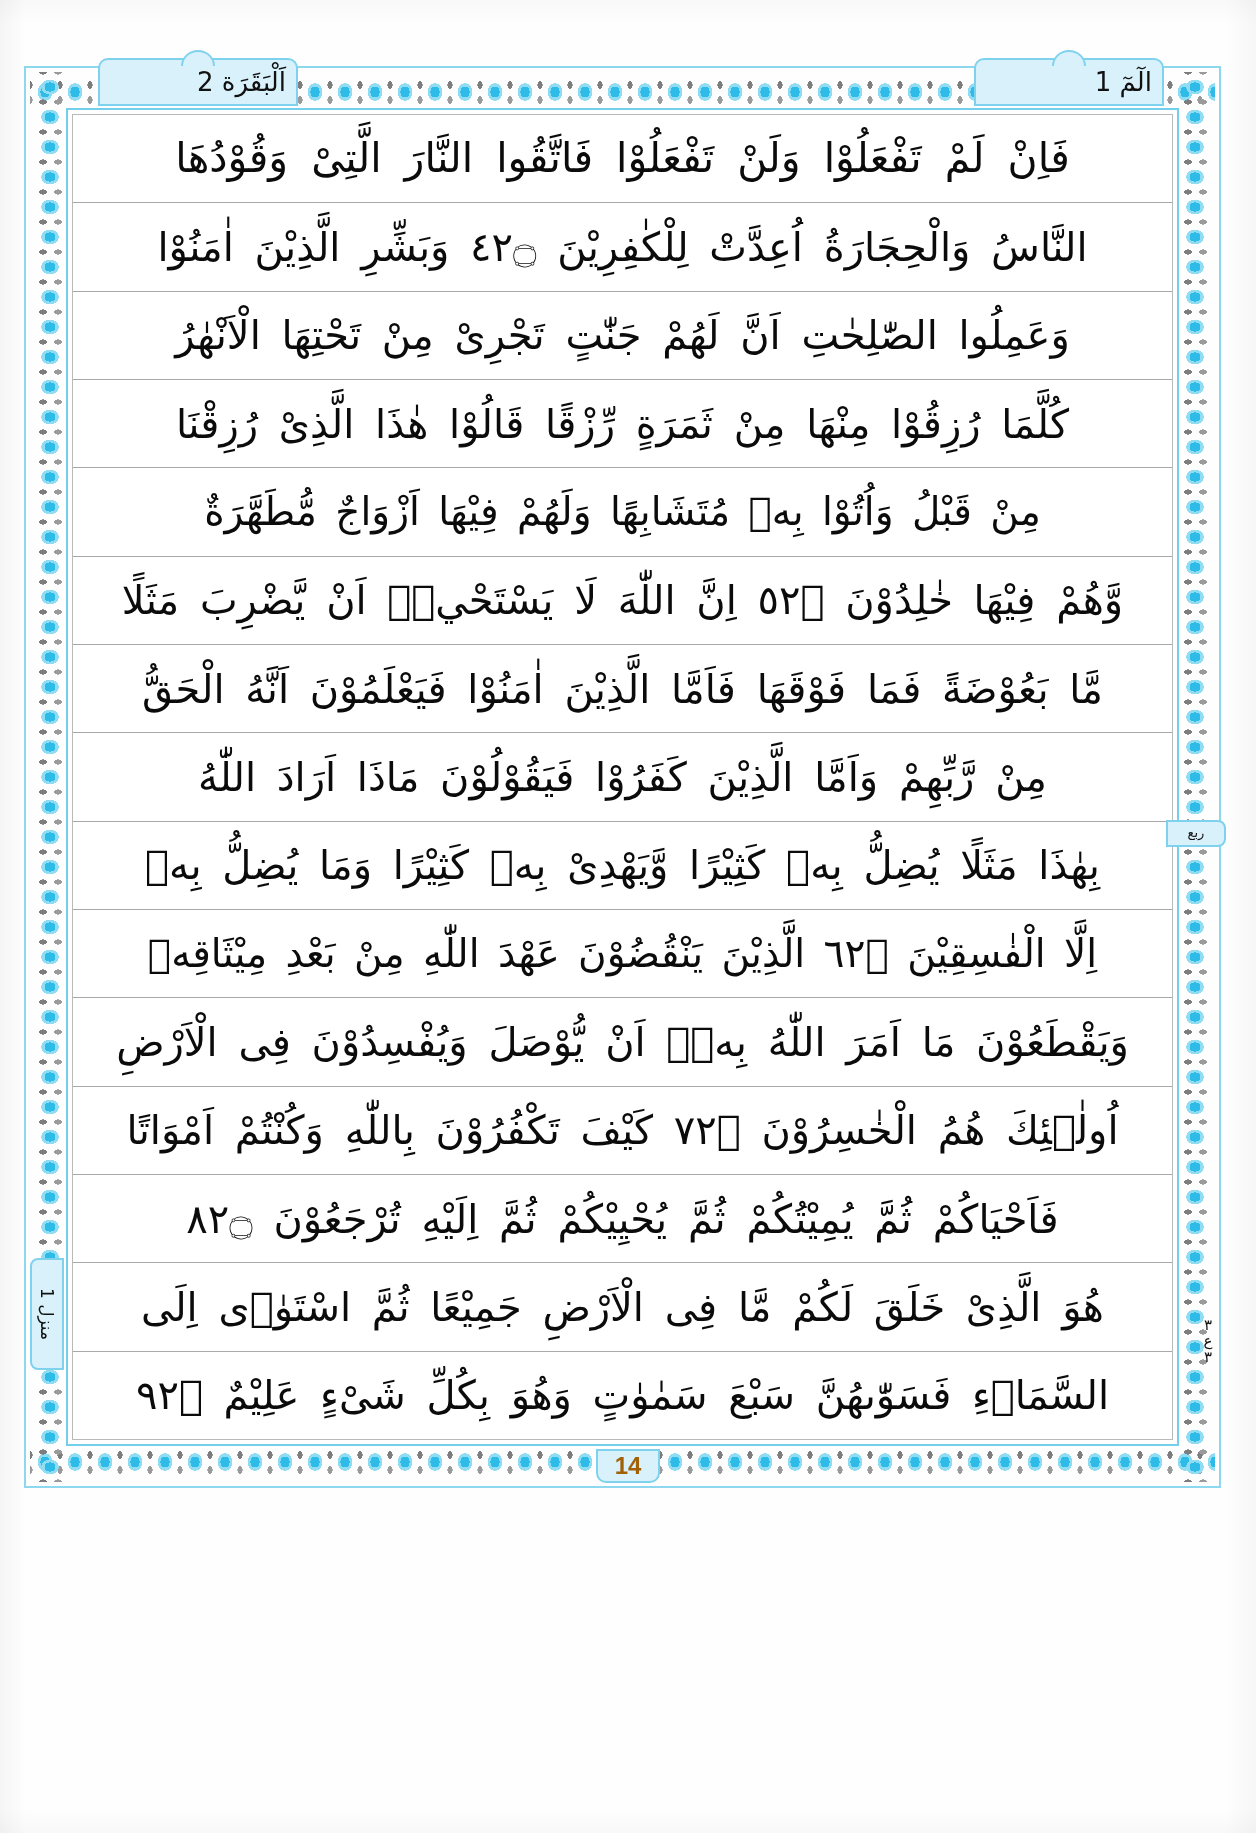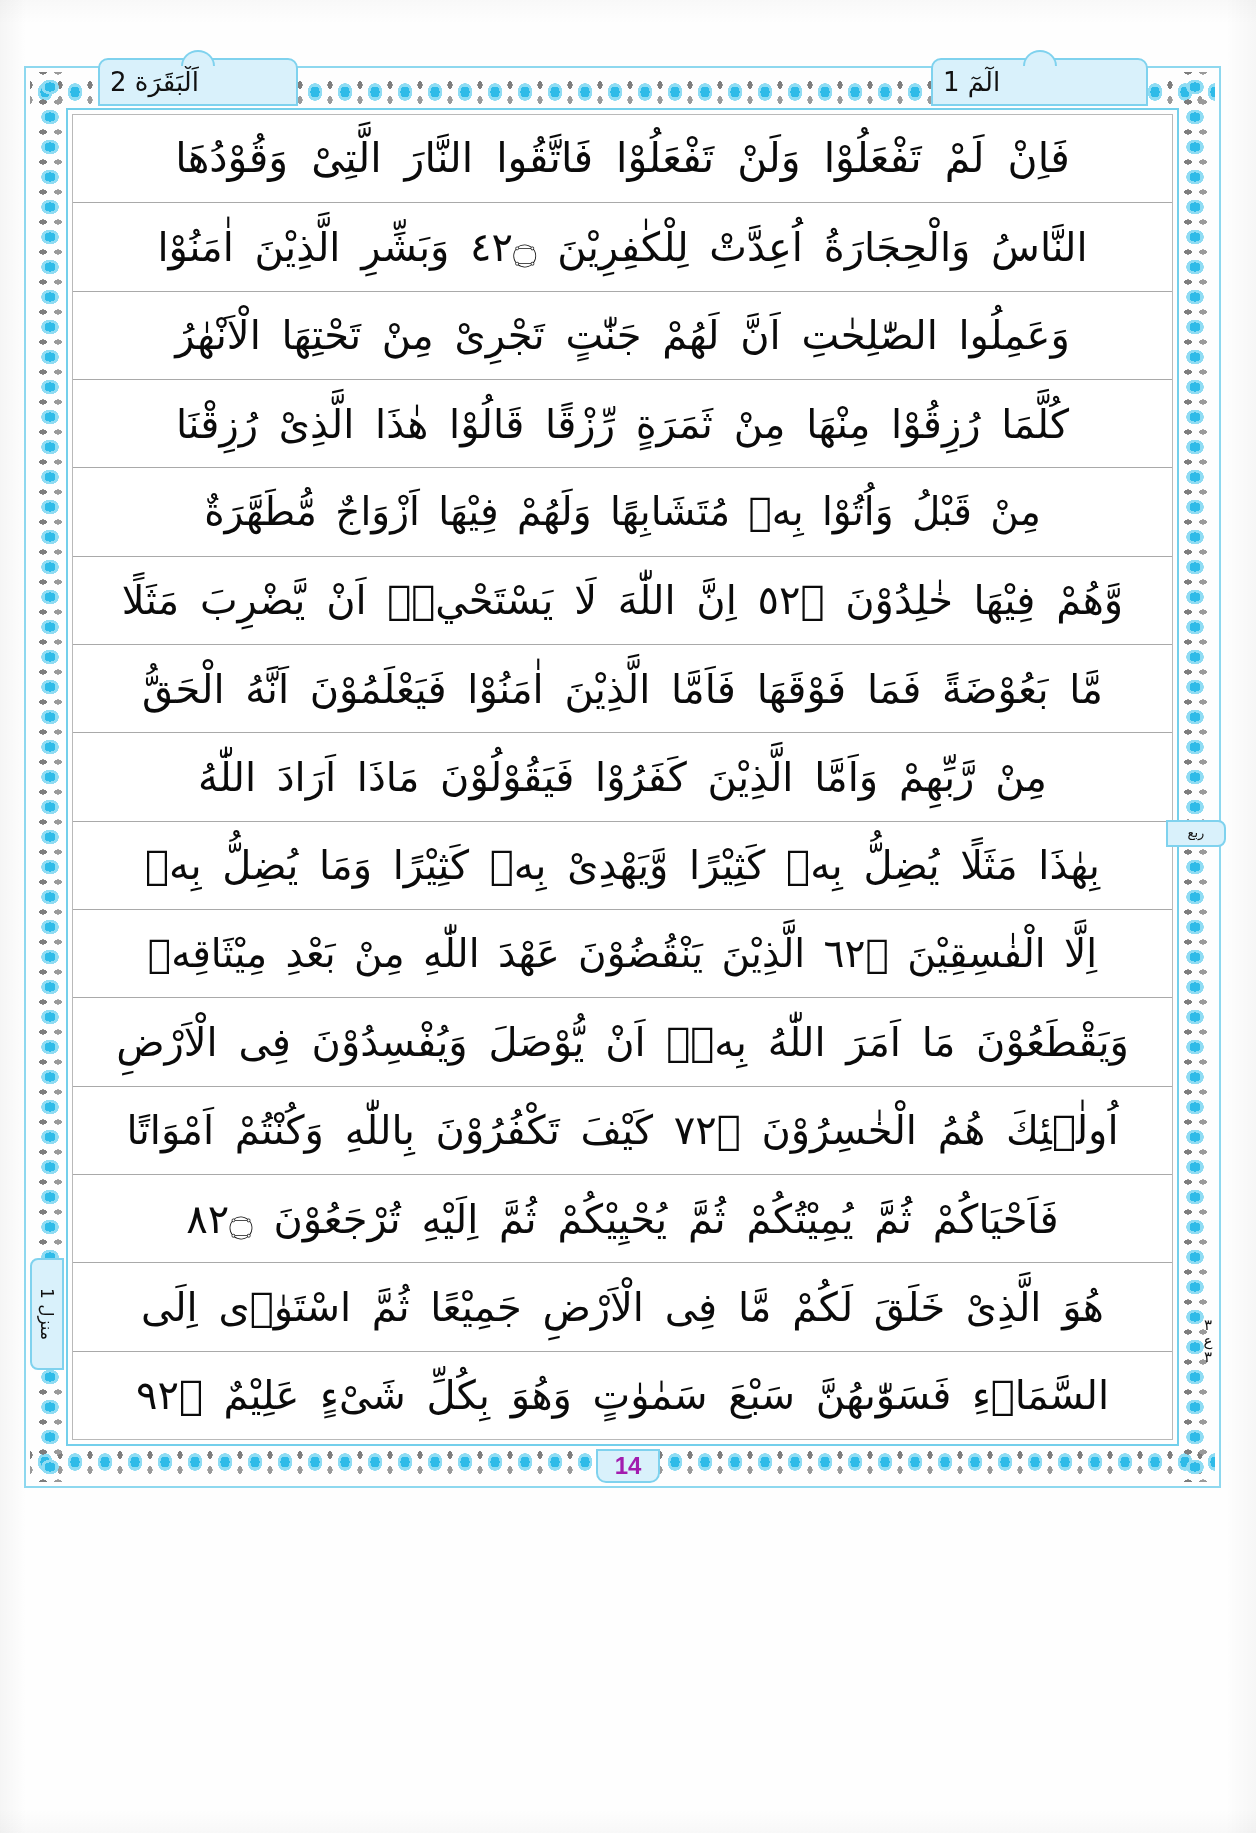--- a/index.html
+++ b/index.html
@@ -139,21 +139,21 @@
 
   
   .cartouche {
     position: absolute;
     top: 58px;
     height: 48px;
     background: #d9f1fb;
     border: 2px solid #7fd2ee;
     display: flex;
     align-items: center;
-    justify-content: flex-end;
+    justify-content: flex-start;
     direction: rtl;
     z-index: 5;
   }
   .cartouche::before {
     
     content: "";
     position: absolute;
     top: -10px; left: 50%;
     transform: translateX(-50%);
     width: 30px; height: 14px;
@@ -168,21 +168,21 @@
     color: #111;
     direction: rtl;
     white-space: nowrap;
     padding: 0 10px;
   }
   #cartouche-surah {
     left: 98px; width: 200px;
     border-radius: 10px 10px 0 0;
   }
   #cartouche-juz {
-    right: 108px; width: 217px;
+    right: 92px; width: 190px;
     border-radius: 10px 10px 0 0;
   }
 
   
   .margin-tab {
     position: absolute;
     background: #d9f1fb;
     border: 2px solid #7fd2ee;
     display: flex;
     align-items: center;
@@ -245,21 +245,21 @@
     border-radius: 0 0 10px 10px;
     display: flex;
     align-items: center;
     justify-content: center;
     z-index: 6;
   }
   #page-number span {
     font-family: "Liberation Sans", sans-serif;
     font-size: 24px;
     font-weight: 700;
-    color: #a21caf;
+    color: #a16207;
   }
 </style>
 </head>
 <body>
 
 <div id="page-sheet">
 
   <div id="ornament-frame">
     <div class="orn-band orn-h" id="orn-top"></div>
     <div class="orn-band orn-h" id="orn-bottom"></div>

